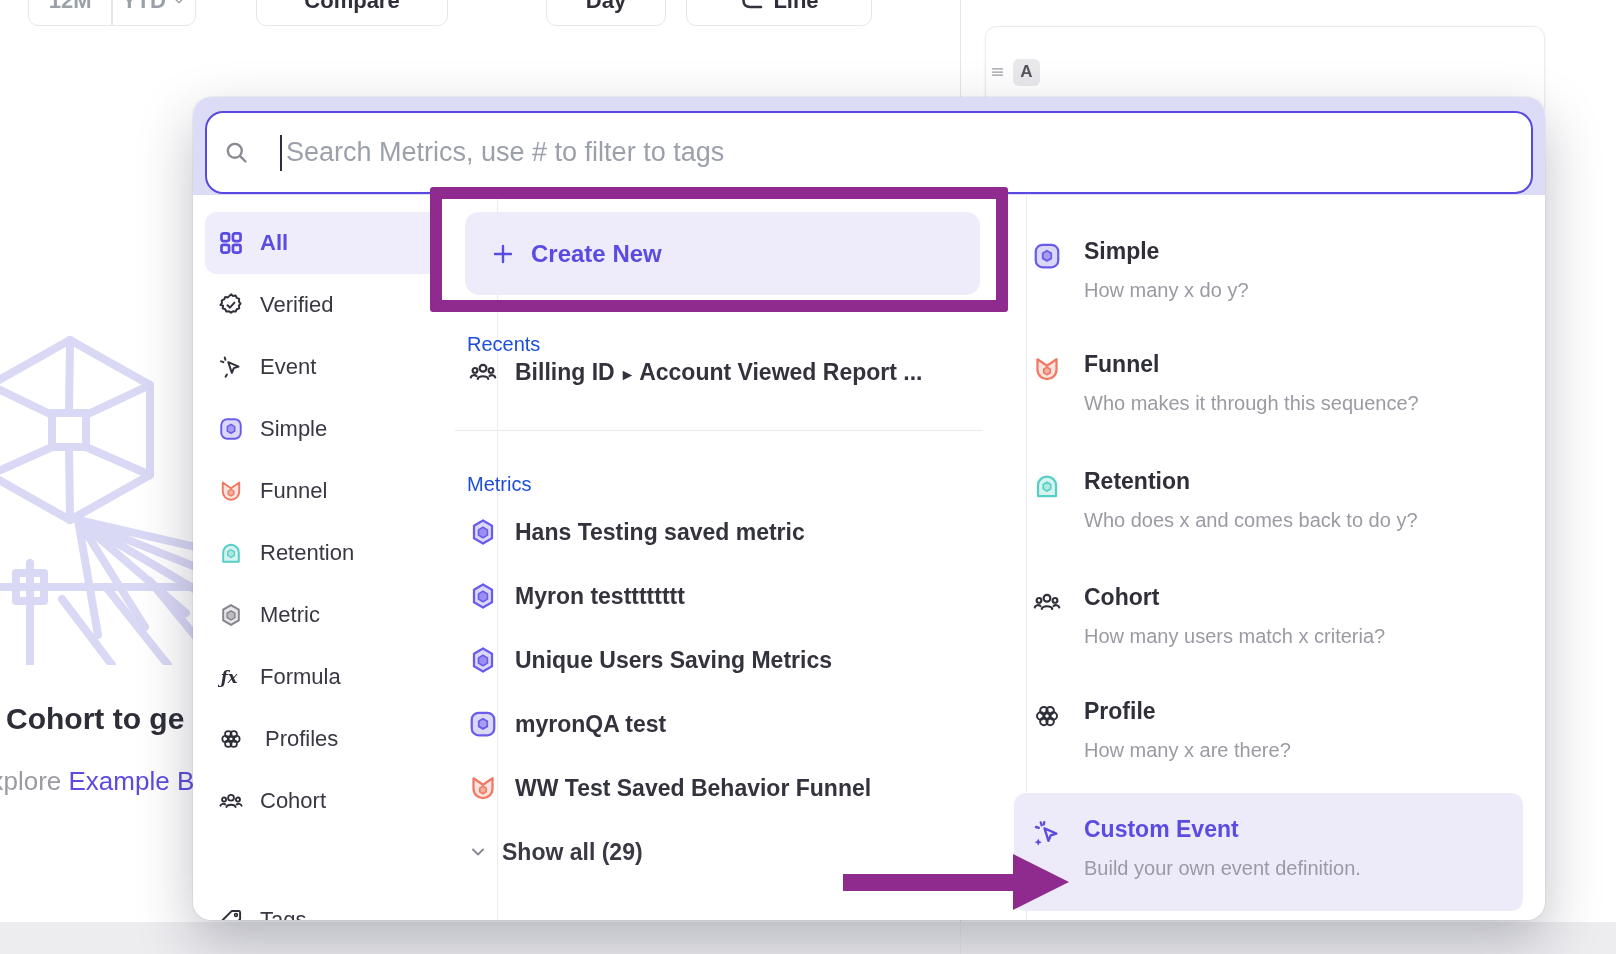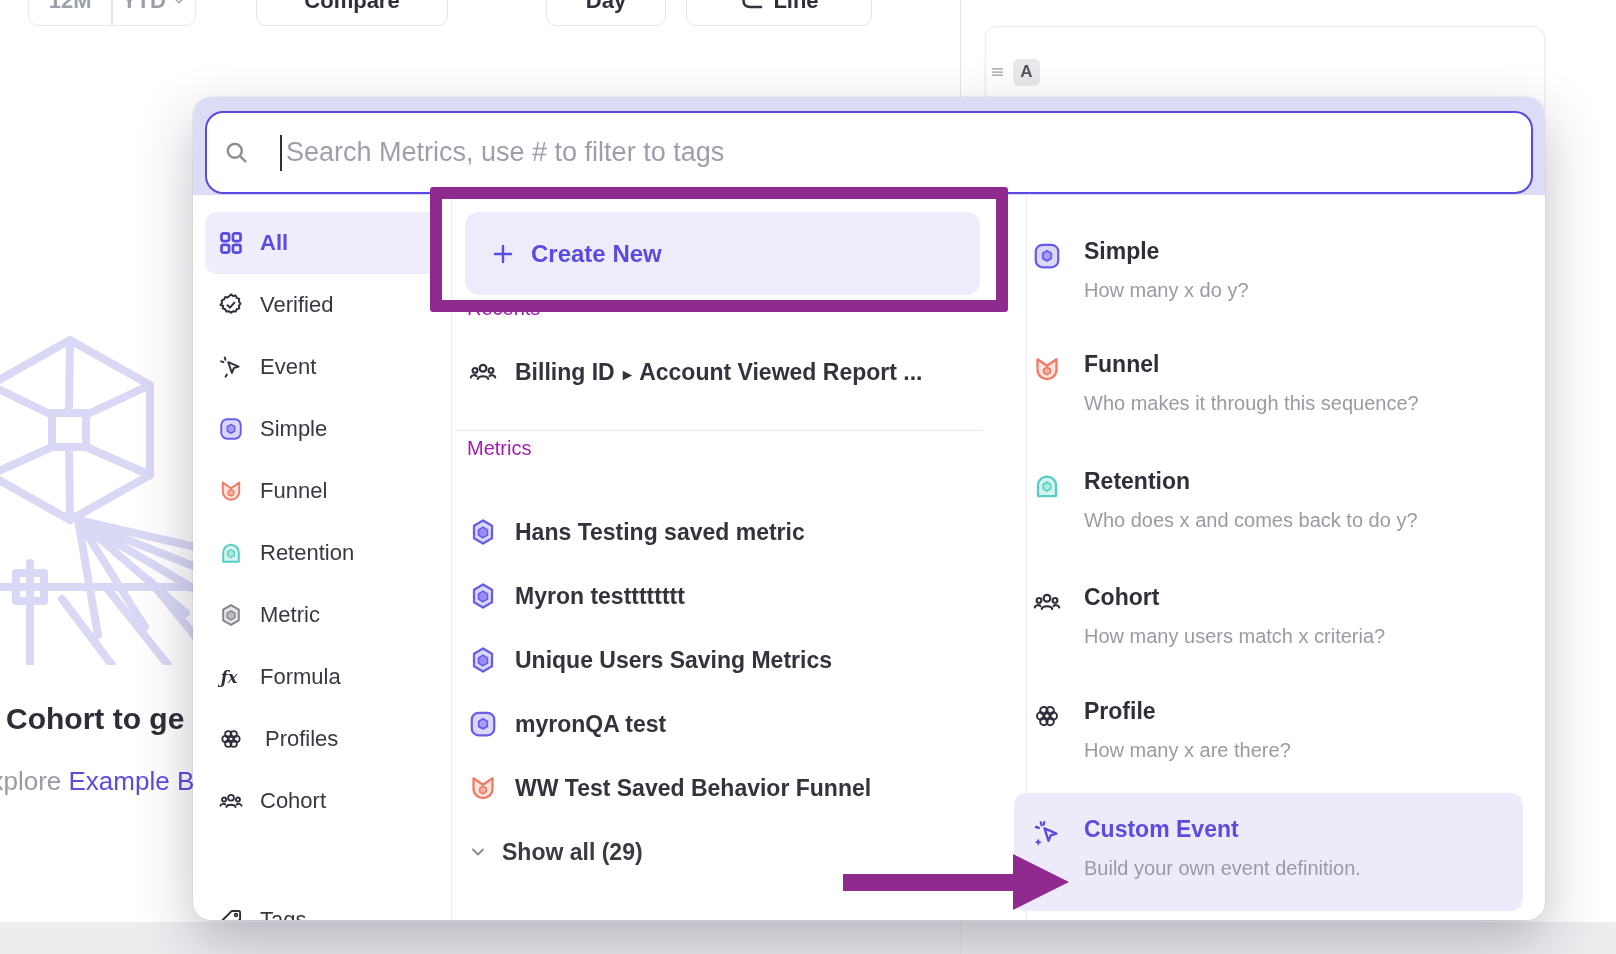--- a/index.html
+++ b/index.html
@@ -56,36 +56,36 @@
     display:flex;align-items:center;
   }
   .search-box input{
     border:none;outline:none;flex:1;font-size:27px;color:#33333d;background:transparent;
     font-family:"Liberation Sans",sans-serif;padding:0;
   }
   .search-box input::placeholder{color:#9ba0ab;}
   .caret{width:2px;height:36px;background:#2f2f3a;margin:0 4px 0 30px;}
 
   
-  .sidebar{position:absolute;left:0;top:98px;width:259px;bottom:0;border-right:1px solid #ececf0;box-sizing:border-box;}
+  .sidebar{position:absolute;left:0;top:98px;width:305px;bottom:0;border-right:1px solid #ececf0;box-sizing:border-box;}
   .side-item{
     position:absolute;left:12px;width:234px;height:62px;border-radius:12px;
     display:flex;align-items:center;gap:16px;padding-left:13px;box-sizing:border-box;
     font-size:22px;color:#383842;font-weight:500;
   }
   .side-item.selected{background:#efedfb;color:#5b4be0;font-weight:600;}
 
   
   .midcol-border{position:absolute;left:833px;top:98px;bottom:0;width:1px;background:#ececf0;}
   .create-new{
     position:absolute;left:272px;top:115px;width:515px;height:83px;border-radius:14px;
     background:#eeecfb;display:flex;align-items:center;gap:16px;padding-left:26px;box-sizing:border-box;
     color:#5b4be0;font-size:24px;font-weight:700;
   }
-  .section-label{position:absolute;left:274px;font-size:20px;color:#a21caf;font-weight:500;}
+  .section-label{position:absolute;left:274px;font-size:20px;color:#1d4ed8;font-weight:500;margin-top:36px;}
   .mid-row{
     position:absolute;left:275px;width:545px;height:44px;display:flex;align-items:center;gap:17px;
     font-size:23px;color:#33333d;font-weight:600;white-space:nowrap;
   }
   .mid-divider{position:absolute;left:262px;top:333px;width:528px;height:1px;background:#e9e9ec;}
   .sep-arrow{font-size:17px;margin:0 2px;color:#33333d;}
 
   
   .type-row{position:absolute;left:839px;width:496px;display:flex;gap:22px;}
   .type-row .ticon{flex:0 0 auto;margin-top:6px;}

